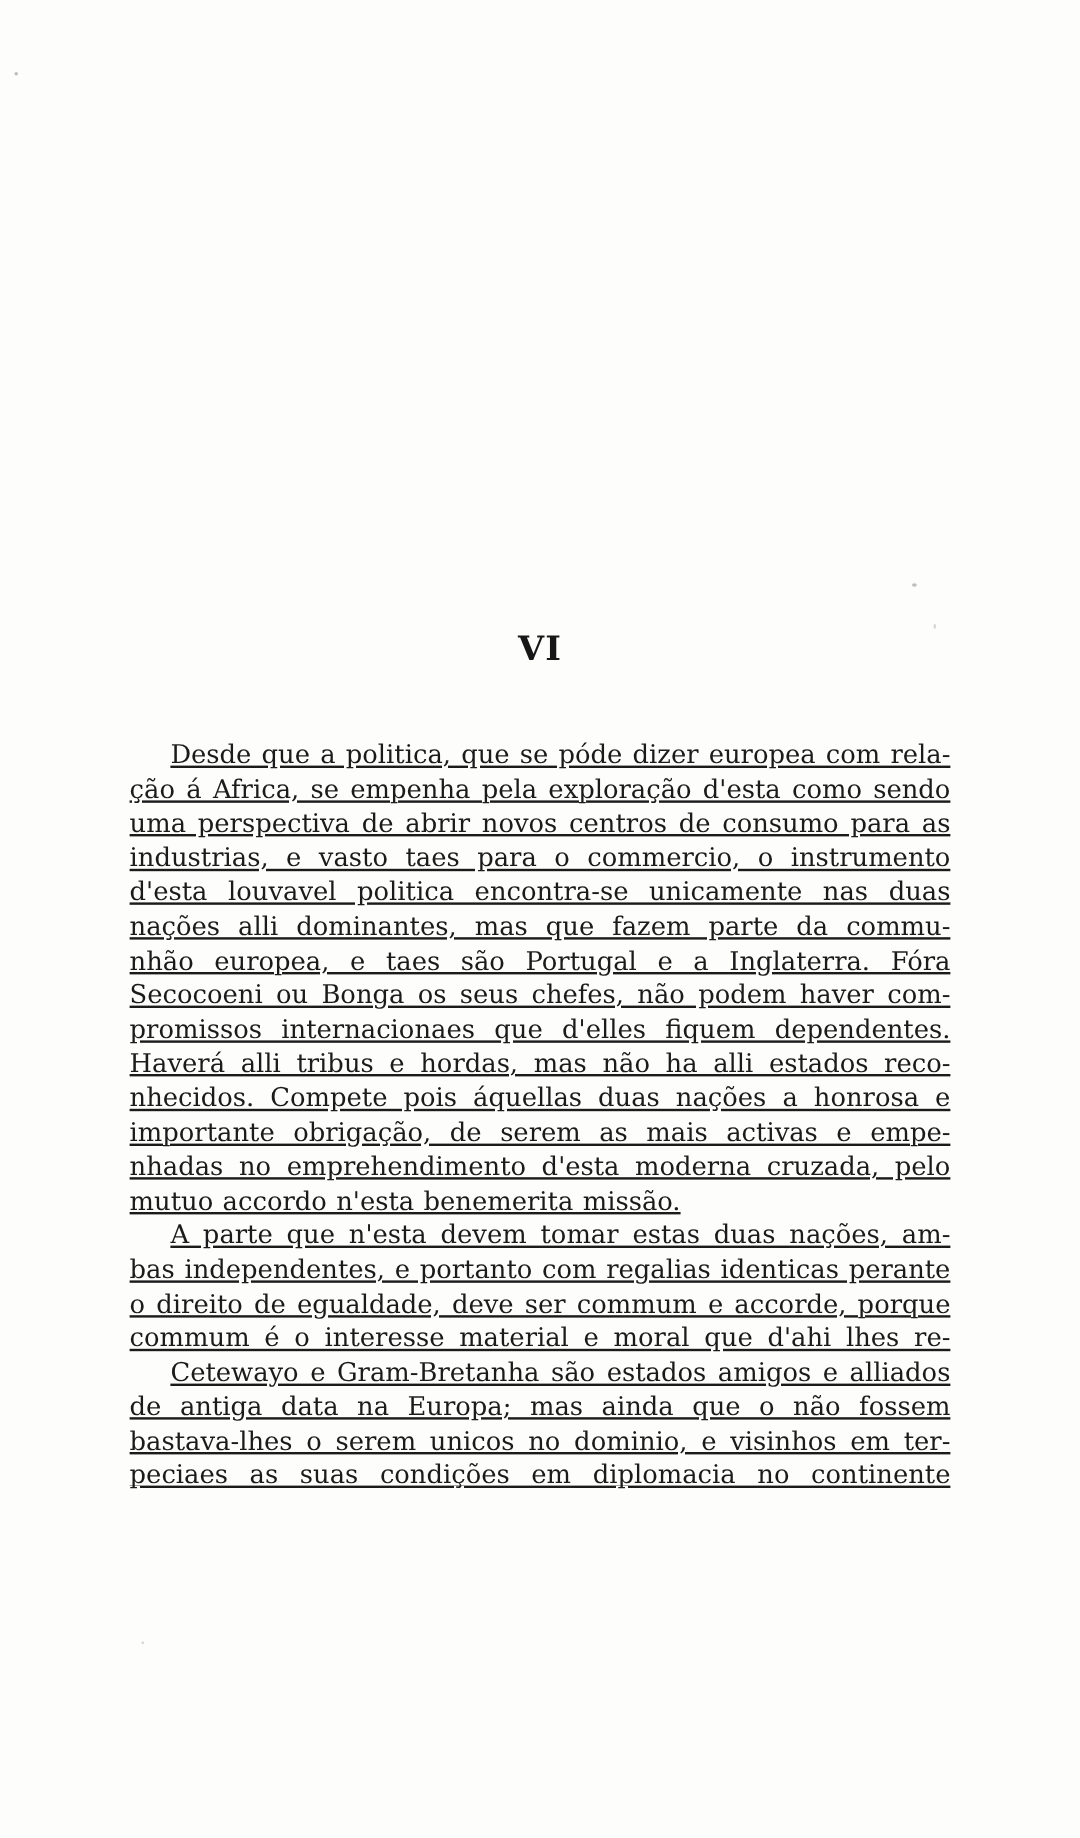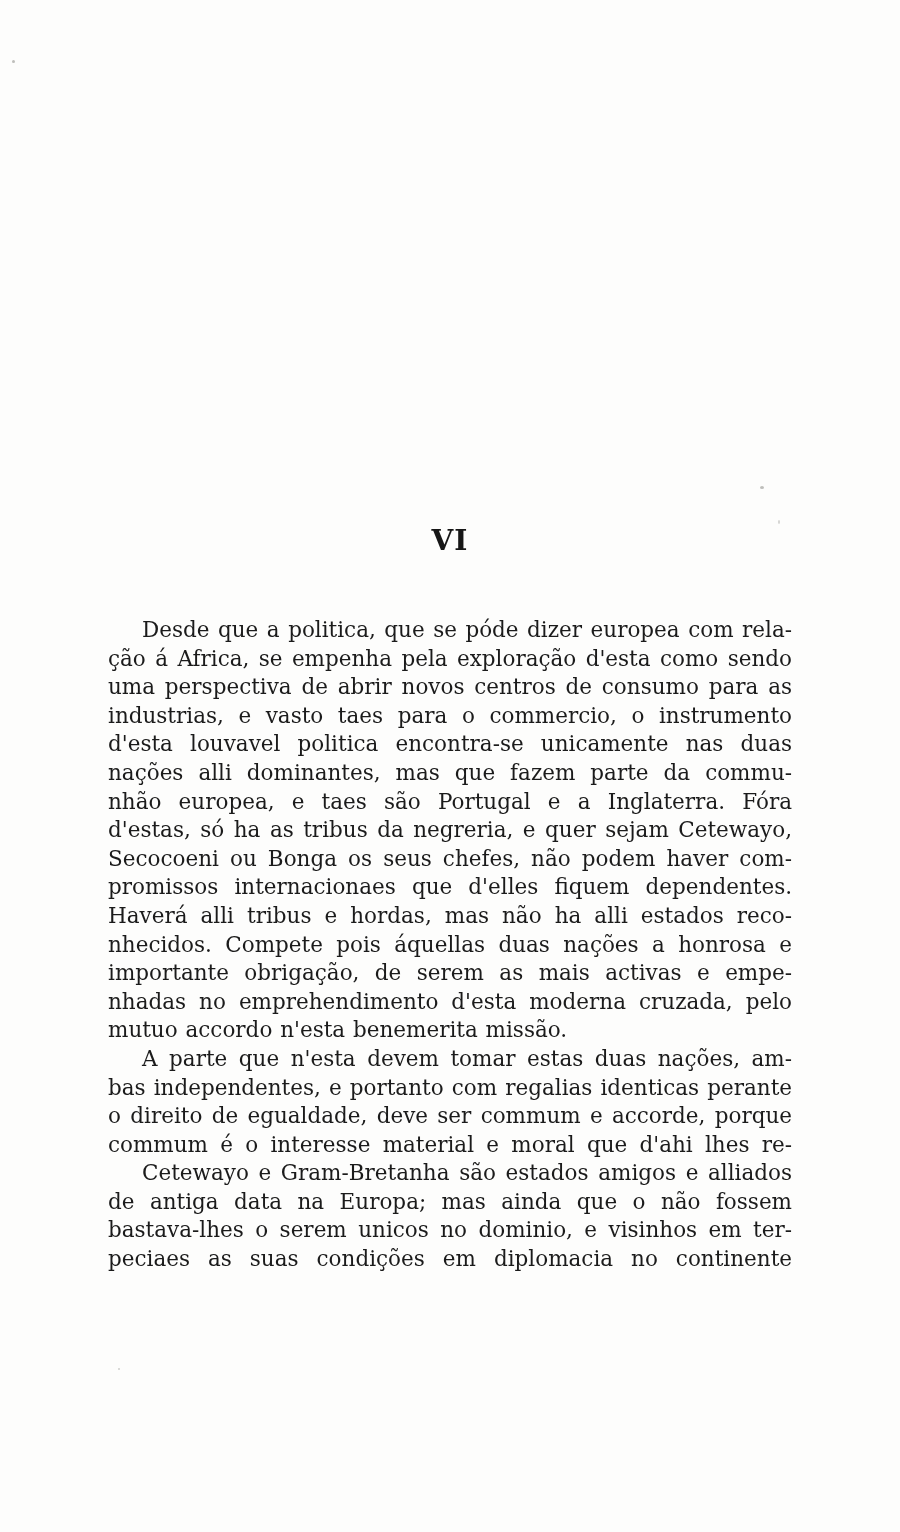--- a/index.html
+++ b/index.html
@@ -33,21 +33,21 @@
   }
   .textblock {
     position: absolute;
     top: 616px;
     left: 108px;
     width: 684px;
     font-size: 21.5px;
     line-height: 28.6px;
     color: #1b1b1b;
   }
-  .para { margin: 0; padding: 0; }
+  .para { margin: 0; padding: 0; text-decoration: underline; }
   .para .line {
     text-align: justify;
     text-align-last: justify;
     white-space: normal;
     word-spacing: 1px;
   }
   .para .line.first {
     text-indent: 34px;
   }
   .para .line.last {
@@ -80,21 +80,20 @@
 
   <div class="textblock">
     <div class="para">
         <div class="line first">Desde que a politica, que se póde dizer europea com rela-</div>
         <div class="line">ção á Africa, se empenha pela exploração d'esta como sendo</div>
         <div class="line">uma perspectiva de abrir novos centros de consumo para as</div>
         <div class="line">industrias, e vasto taes para o commercio, o instrumento</div>
         <div class="line">d'esta louvavel politica encontra-se unicamente nas duas</div>
         <div class="line">nações alli dominantes, mas que fazem parte da commu-</div>
         <div class="line">nhão europea, e taes são Portugal e a Inglaterra. Fóra</div>
-        <div class="line">d'estas, só ha as tribus da negreria, e quer sejam Cetewayo,</div>
         <div class="line">Secocoeni ou Bonga os seus chefes, não podem haver com-</div>
         <div class="line">promissos internacionaes que d'elles fiquem dependentes.</div>
         <div class="line">Haverá alli tribus e hordas, mas não ha alli estados reco-</div>
         <div class="line">nhecidos. Compete pois áquellas duas nações a honrosa e</div>
         <div class="line">importante obrigação, de serem as mais activas e empe-</div>
         <div class="line">nhadas no emprehendimento d'esta moderna cruzada, pelo</div>
         <div class="line last">mutuo accordo n'esta benemerita missão.</div>
       </div>
     <div class="para">
         <div class="line first">A parte que n'esta devem tomar estas duas nações, am-</div>

